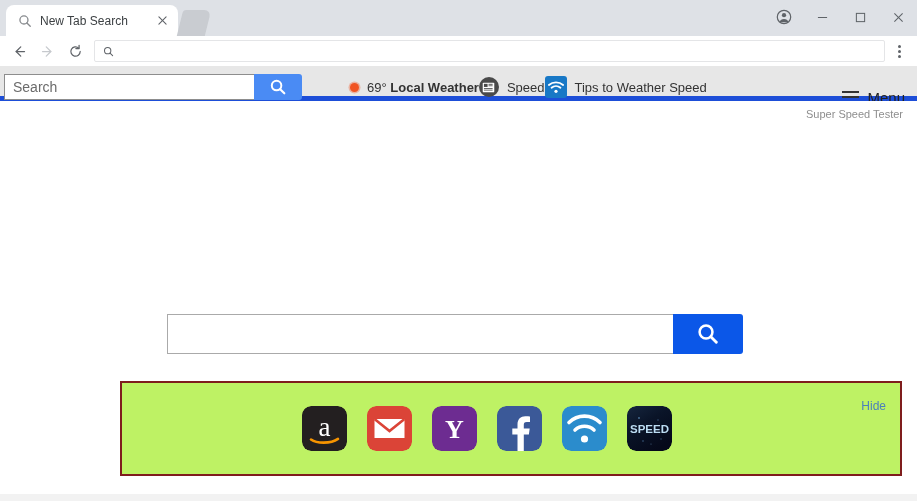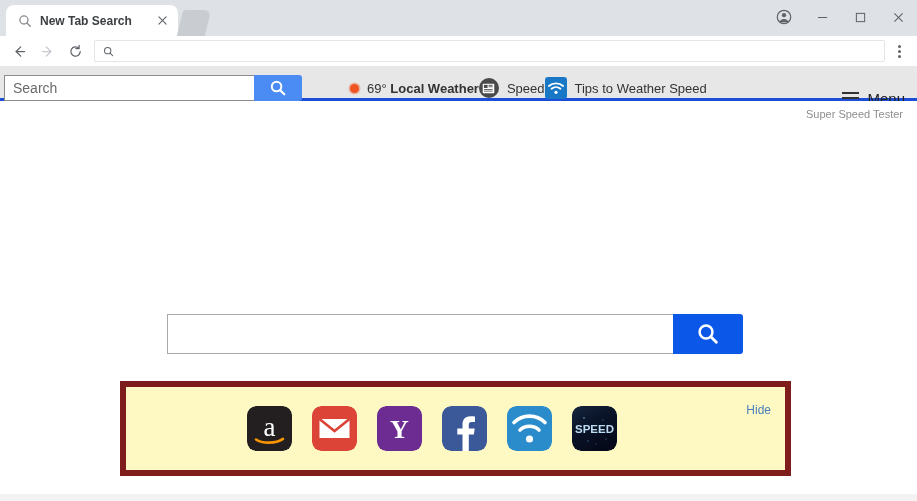--- a/index.html
+++ b/index.html
@@ -12,21 +12,20 @@
 
   
   .browser { width: 917px; height: 501px; position: relative; background:#fff; }
 
   .tabstrip {
     height: 36px;
     background: #dee1e6;
     display: flex;
     align-items: flex-end;
     position: relative;
-    font-weight: bold;
   }
   .tab {
     width: 172px; height: 31px;
     background: #fff;
     border-radius: 8px 8px 0 0;
     display: flex; align-items: center;
     padding: 0 8px 0 12px;
     margin-left: 6px;
     position: relative;
     gap: 8px;
@@ -85,21 +84,21 @@
     width: 24px; height: 26px;
     display: flex; flex-direction: column; align-items: center; justify-content: center;
     gap: 2px;
   }
   .kebab i { width: 3px; height: 3px; background: #5f6368; border-radius: 50%; display: block; }
 
   
   .exttoolbar {
     height: 35px;
     background: #e7e7e7;
-    border-bottom: 3px solid #1d4ed8;
+    border-bottom: 5px solid #1d4ed8;
     display: flex; align-items: center;
     padding: 12px 10px 0 4px;
     position: relative;
   }
   .ext-search-wrap { display: flex; align-items: center; height: 26px; }
   .ext-search-input {
     width: 250px; height: 26px;
     border: 1px solid #8d8d8d;
     border-right: none;
     background: #fff;
@@ -165,23 +164,23 @@
   }
   .main-search-btn {
     width: 70px; height: 40px;
     background: #0b57e8; border: none;
     border-radius: 0 3px 3px 0;
     display: flex; align-items: center; justify-content: center;
   }
 
   .shortcuts-panel {
     position: absolute; left: 120px; top: 280px;
-    width: 671px; height: 95px;
-    border: 6px solid #7f1d1d;
-    background: #fef9c3;
+    width: 782px; height: 95px;
+    border: 2px solid #7f1d1d;
+    background: #bef264;
   }
   .hide-link {
     position: absolute; right: 14px; top: 16px;
     font-size: 12px; color: #4a7fbd;
   }
   .shortcuts-row {
     display: flex; align-items: center; justify-content: center;
     gap: 20px; height: 100%;
     padding-right: 48px;
   }

